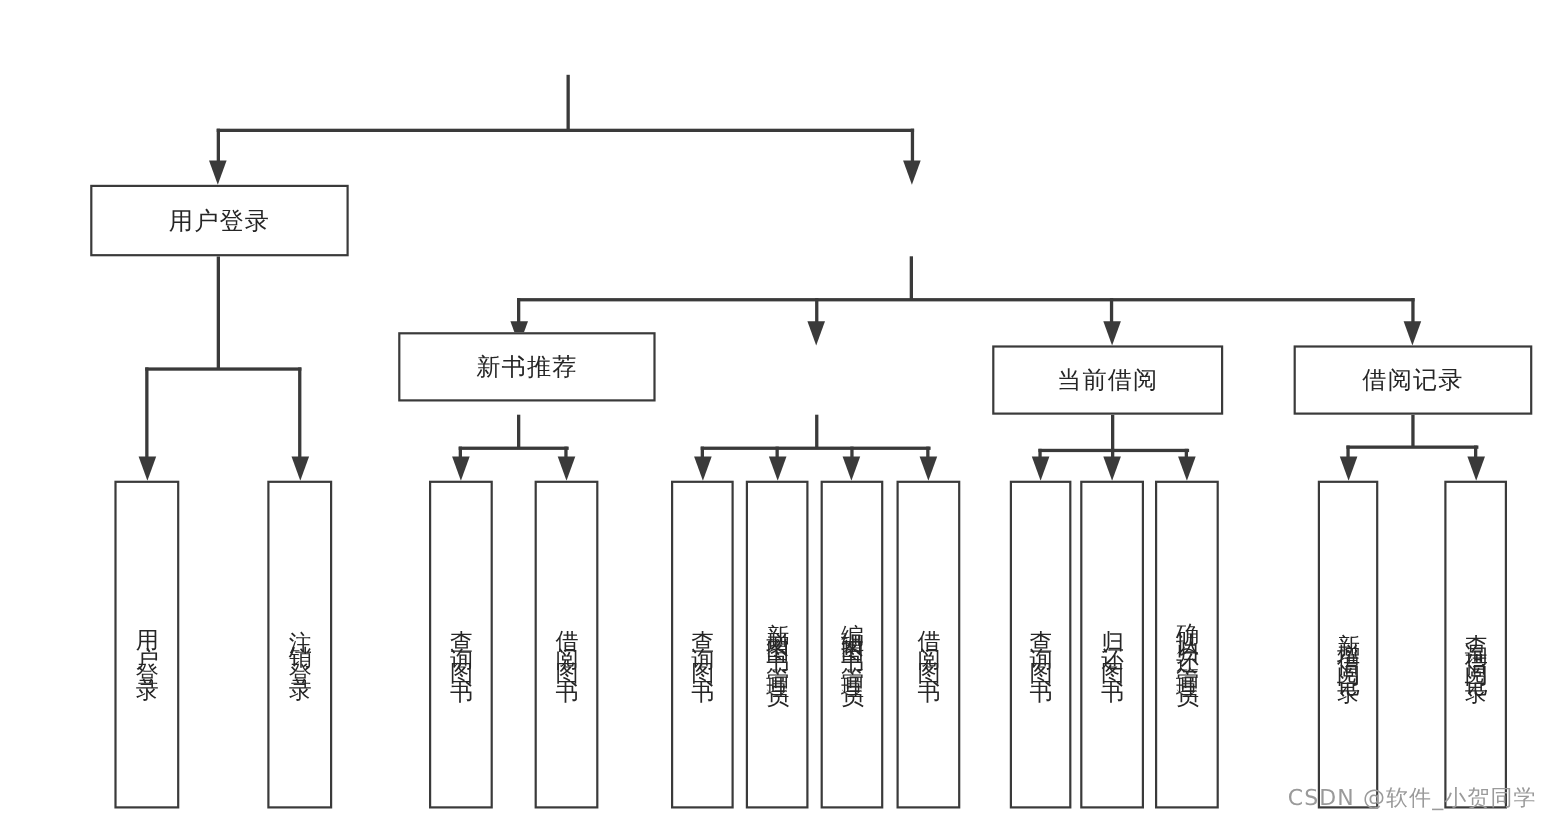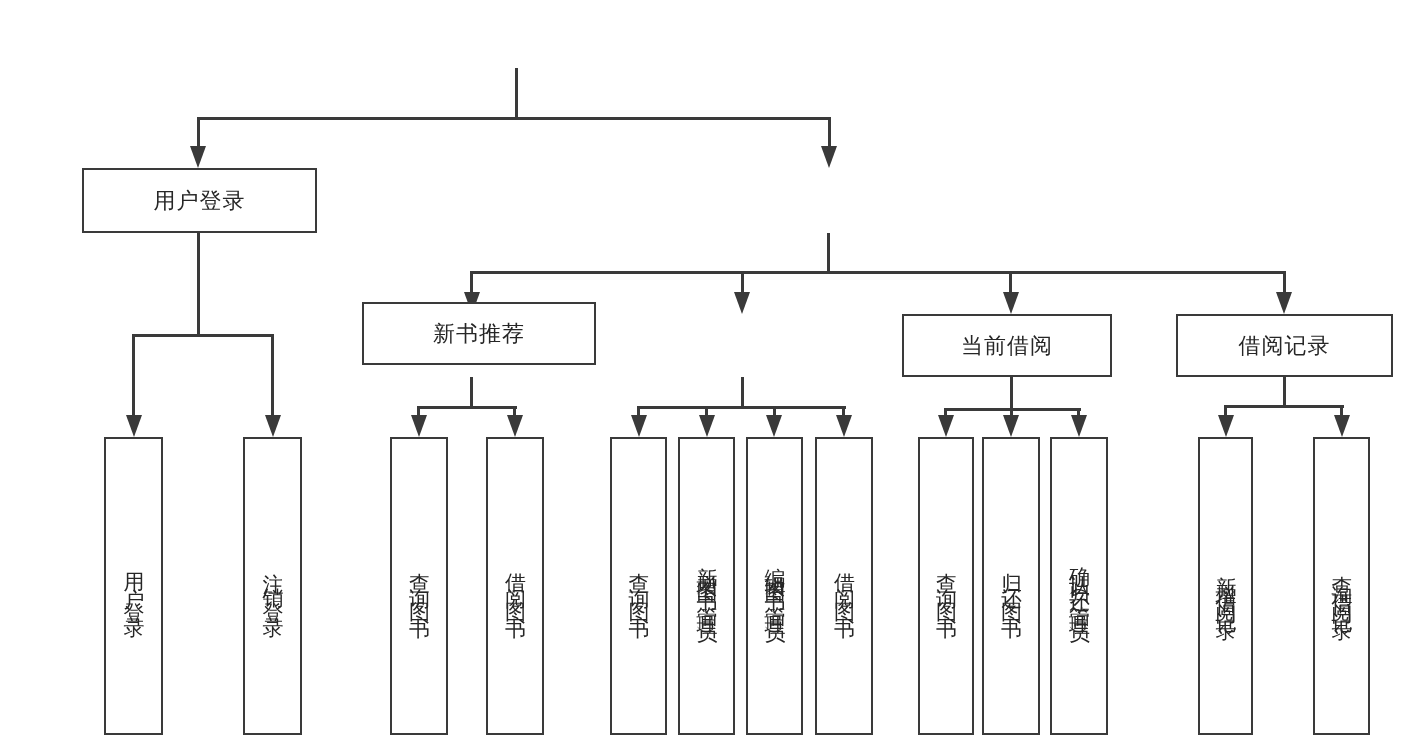--- a/index.html
+++ b/index.html
@@ -180,14 +180,15 @@
   <div class="vline" style="left:1077px;top:408px;height:10px"></div>
   <div class="arrow" style="left:1071px;top:415px"></div>
 
   <div class="vline" style="left:1283px;top:377px;height:30px"></div>
   <div class="hline" style="left:1224px;top:405px;width:120px"></div>
   <div class="vline" style="left:1224px;top:405px;height:13px"></div>
   <div class="arrow" style="left:1218px;top:415px"></div>
   <div class="vline" style="left:1340px;top:405px;height:13px"></div>
   <div class="arrow" style="left:1334px;top:415px"></div>
 
+  <div class="watermark">CSDN @软件_小贺同学</div>
 
 </div>
 
 </body></html>

